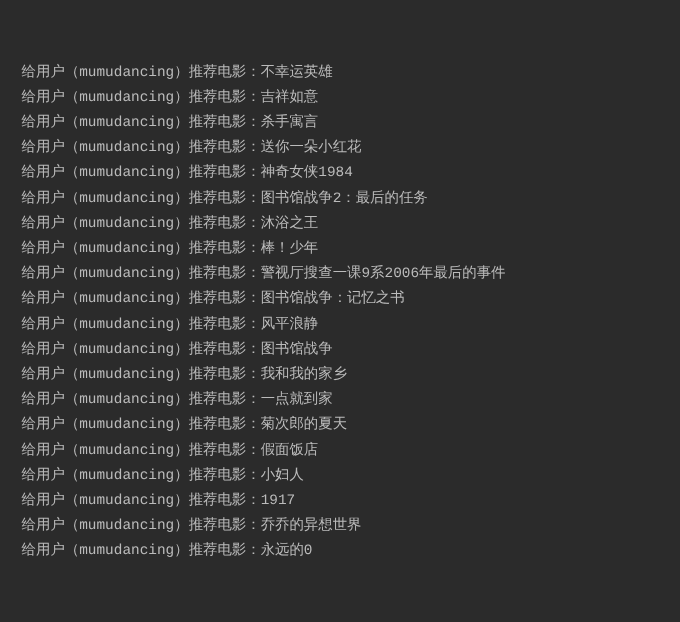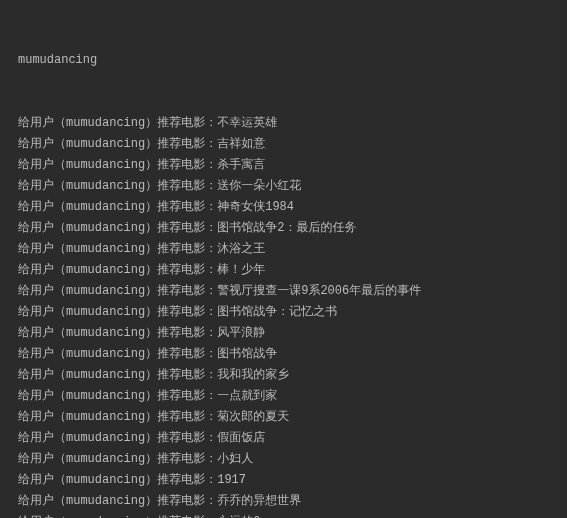--- a/index.html
+++ b/index.html
@@ -19,17 +19,16 @@
     white-space:pre;
   }
   .console .line{
     display:block;
   }
 </style>
 </head>
 <body>
 
 <div class="console">
-  <span class="line">mumudancing</span>
   <div id="rec-list"><span class="line">给用户（mumudancing）推荐电影：不幸运英雄</span><span class="line">给用户（mumudancing）推荐电影：吉祥如意</span><span class="line">给用户（mumudancing）推荐电影：杀手寓言</span><span class="line">给用户（mumudancing）推荐电影：送你一朵小红花</span><span class="line">给用户（mumudancing）推荐电影：神奇女侠1984</span><span class="line">给用户（mumudancing）推荐电影：图书馆战争2：最后的任务</span><span class="line">给用户（mumudancing）推荐电影：沐浴之王</span><span class="line">给用户（mumudancing）推荐电影：棒！少年</span><span class="line">给用户（mumudancing）推荐电影：警视厅搜查一课9系2006年最后的事件</span><span class="line">给用户（mumudancing）推荐电影：图书馆战争：记忆之书</span><span class="line">给用户（mumudancing）推荐电影：风平浪静</span><span class="line">给用户（mumudancing）推荐电影：图书馆战争</span><span class="line">给用户（mumudancing）推荐电影：我和我的家乡</span><span class="line">给用户（mumudancing）推荐电影：一点就到家</span><span class="line">给用户（mumudancing）推荐电影：菊次郎的夏天</span><span class="line">给用户（mumudancing）推荐电影：假面饭店</span><span class="line">给用户（mumudancing）推荐电影：小妇人</span><span class="line">给用户（mumudancing）推荐电影：1917</span><span class="line">给用户（mumudancing）推荐电影：乔乔的异想世界</span><span class="line">给用户（mumudancing）推荐电影：永远的0</span></div>
   
   
 </div>
 
 </body></html>

